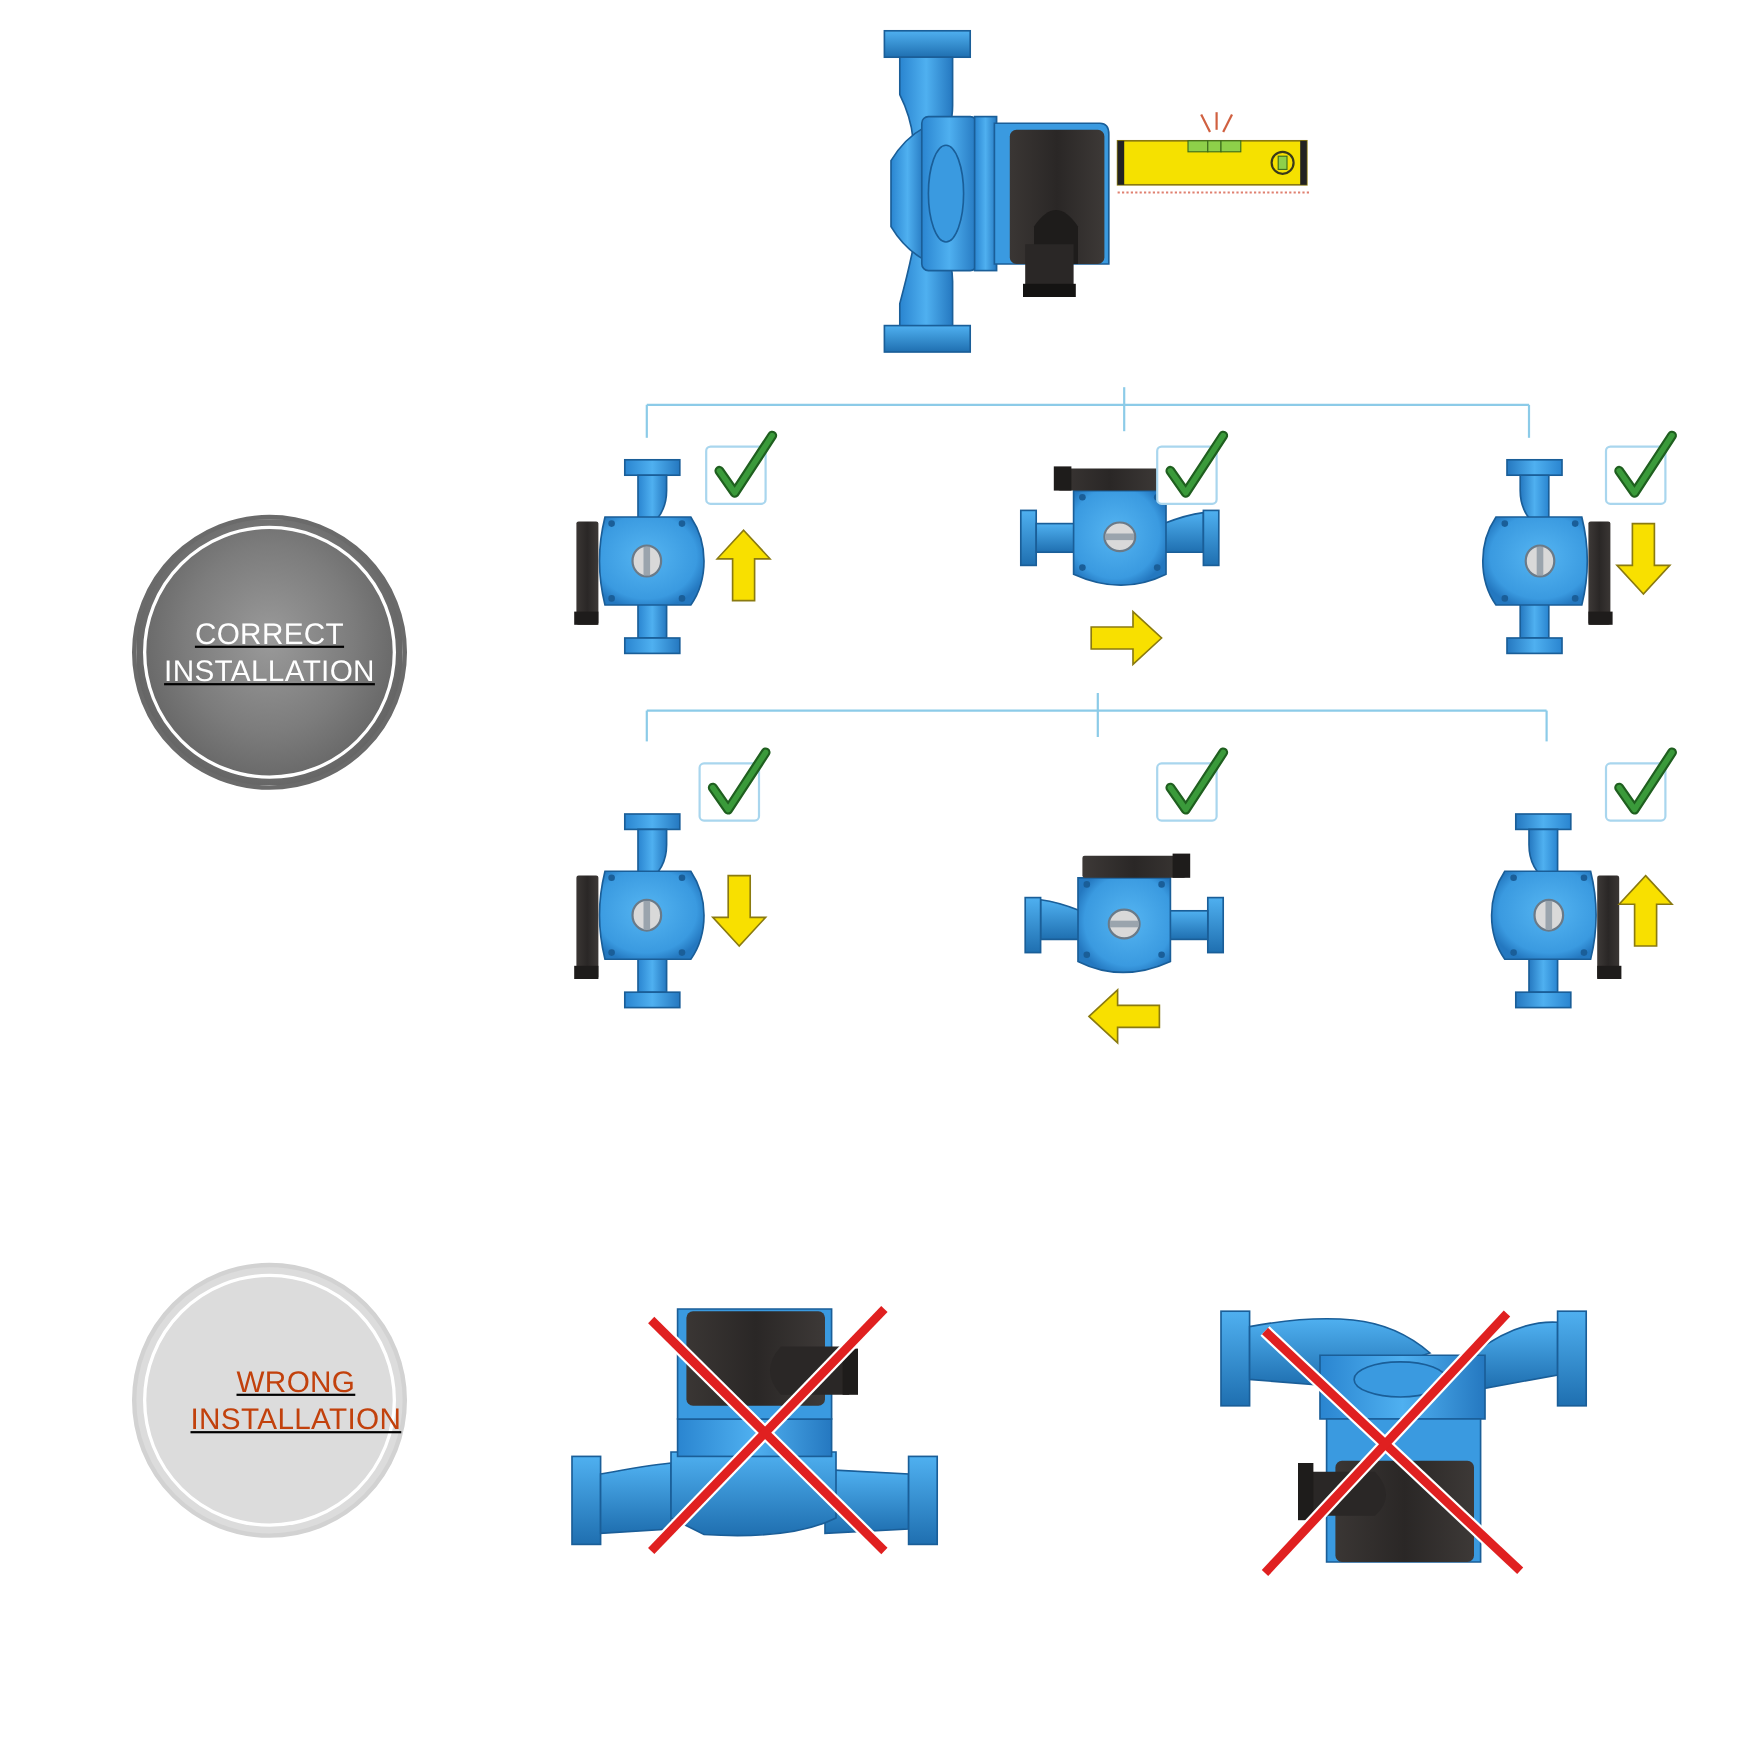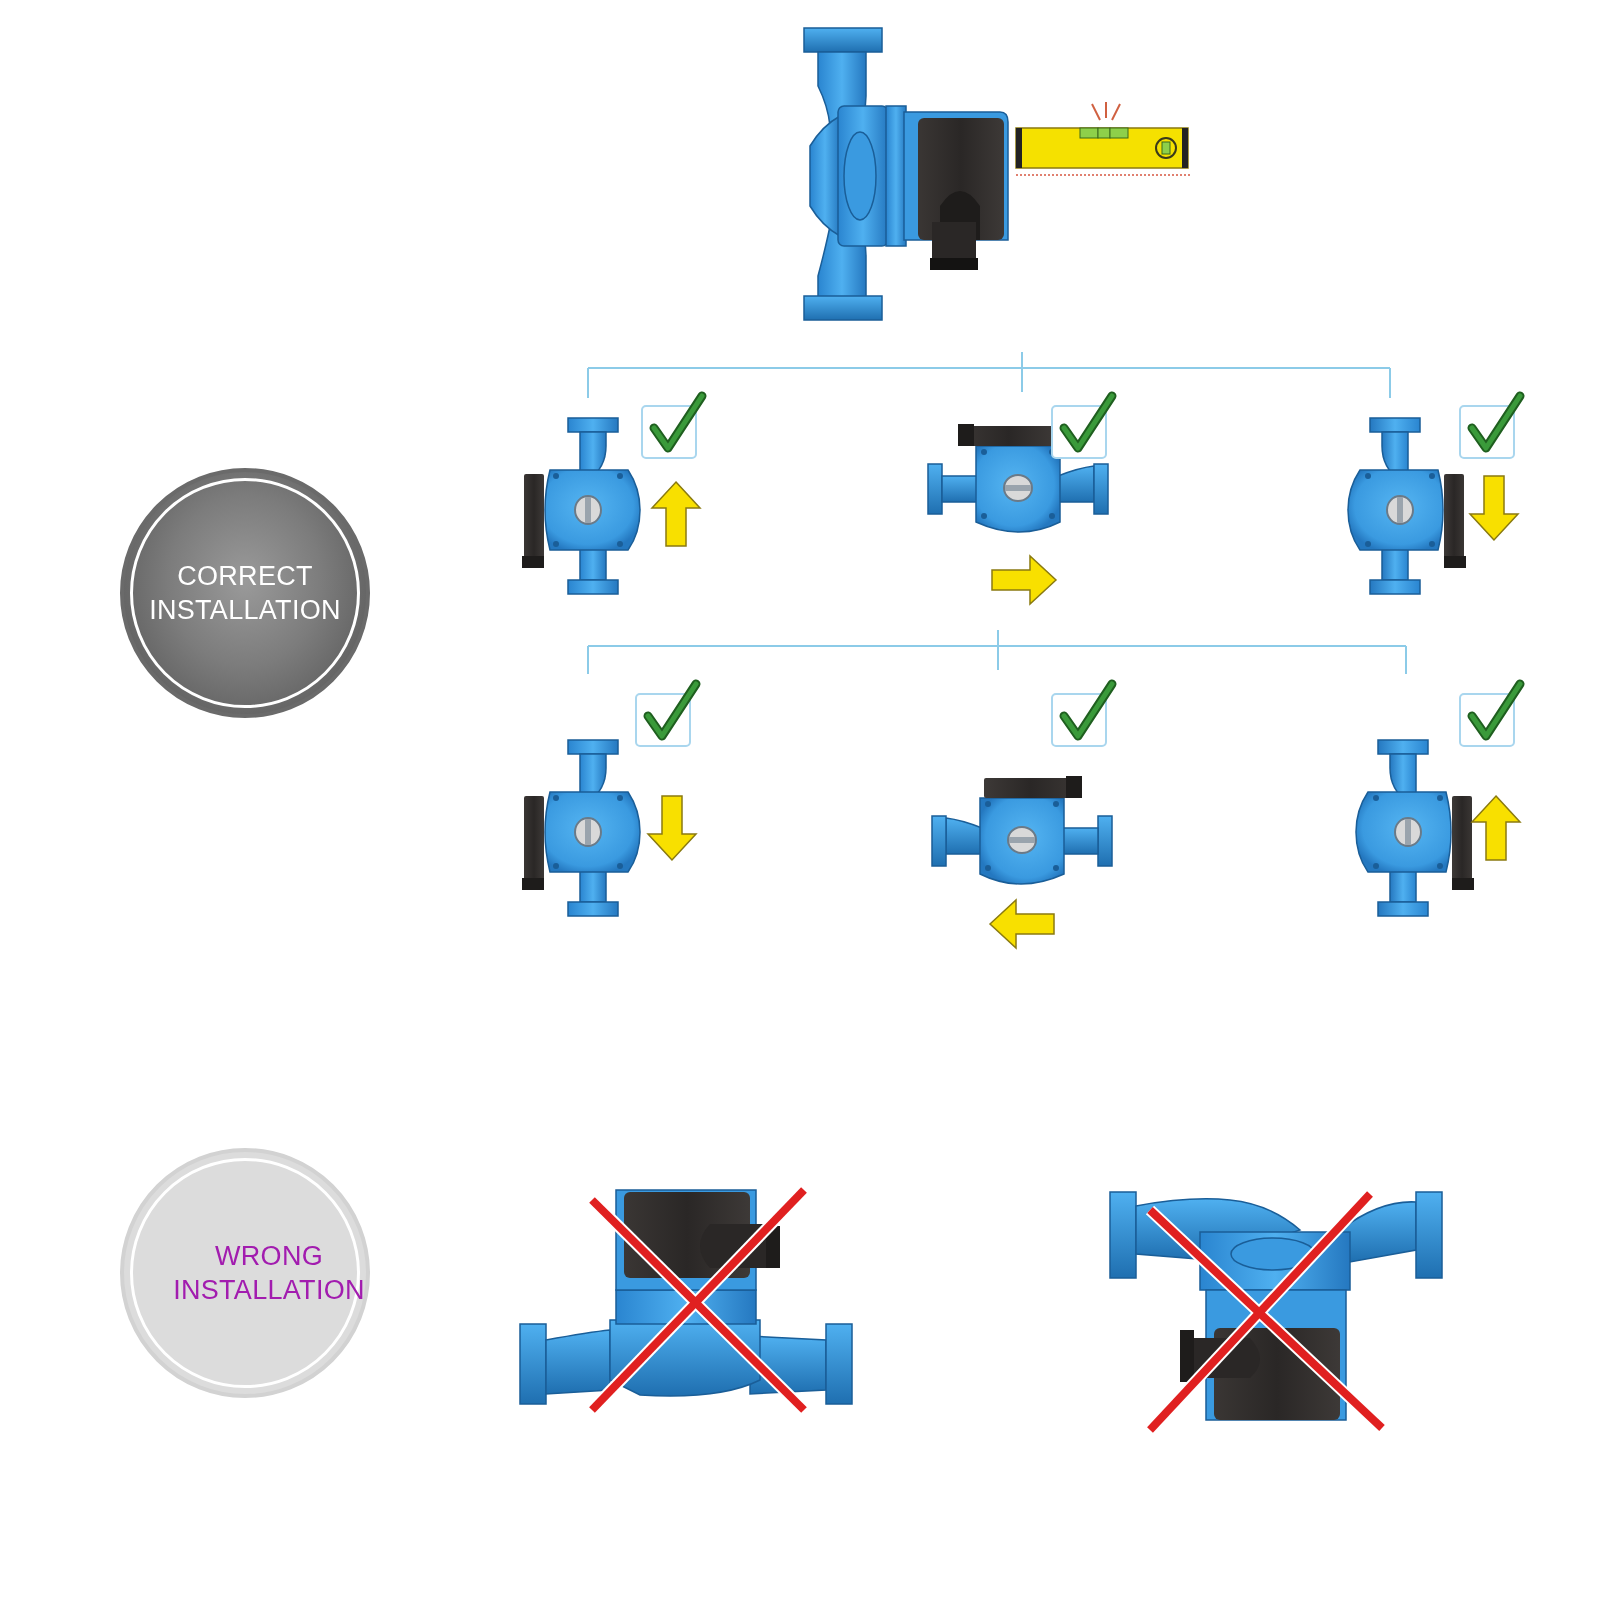--- a/index.html
+++ b/index.html
@@ -1,23 +1,23 @@
 <!DOCTYPE html>
 <html><head>
 <meta charset="utf-8">
 <style>
   html, body { margin:0; padding:0; background:#ffffff; }
   body { width:1600px; height:1600px; position:relative; overflow:hidden; font-family:"Liberation Sans", sans-serif; }
   .abs { position:absolute; }
-  .badge { position:absolute; border-radius:50%; display:flex; align-items:center; justify-content:center; text-align:center; box-sizing:border-box; }
+  .badge { position:absolute; border-radius:50%; display:flex; align-items:center; justify-content:center; text-align:center; box-sizing:border-box;text-decoration:underline; }
   .badge-correct { left:120px; top:468px; width:250px; height:250px; background:radial-gradient(ellipse at 50% 45%, #9a9a9a 0%, #7c7c7c 45%, #4e4e4e 100%); border:4px solid #6a6a6a; }
   .badge-wrong { left:120px; top:1148px; width:250px; height:250px; background:#dcdcdc; border:4px solid #d2d2d2; }
   .badge-ring { position:absolute; left:6px; top:6px; right:6px; bottom:6px; border-radius:50%; border:3px solid #ffffff; }
   .badge-text { position:relative; color:#ffffff; font-size:27px; line-height:34px; letter-spacing:0.3px; }
-  .badge-wrong .badge-text { color:#a21caf;margin-left:48px; }
+  .badge-wrong .badge-text { color:#c2410c;margin-left:48px; }
   svg { position:absolute; overflow:visible; }
 </style>
 </head>
 <body>
 
 <svg width="0" height="0" style="position:absolute">
   <defs>
     <linearGradient id="gBlue" x1="0" y1="0" x2="1" y2="0">
       <stop offset="0" stop-color="#2a85d0"></stop>
       <stop offset="0.5" stop-color="#4fb0f0"></stop>

